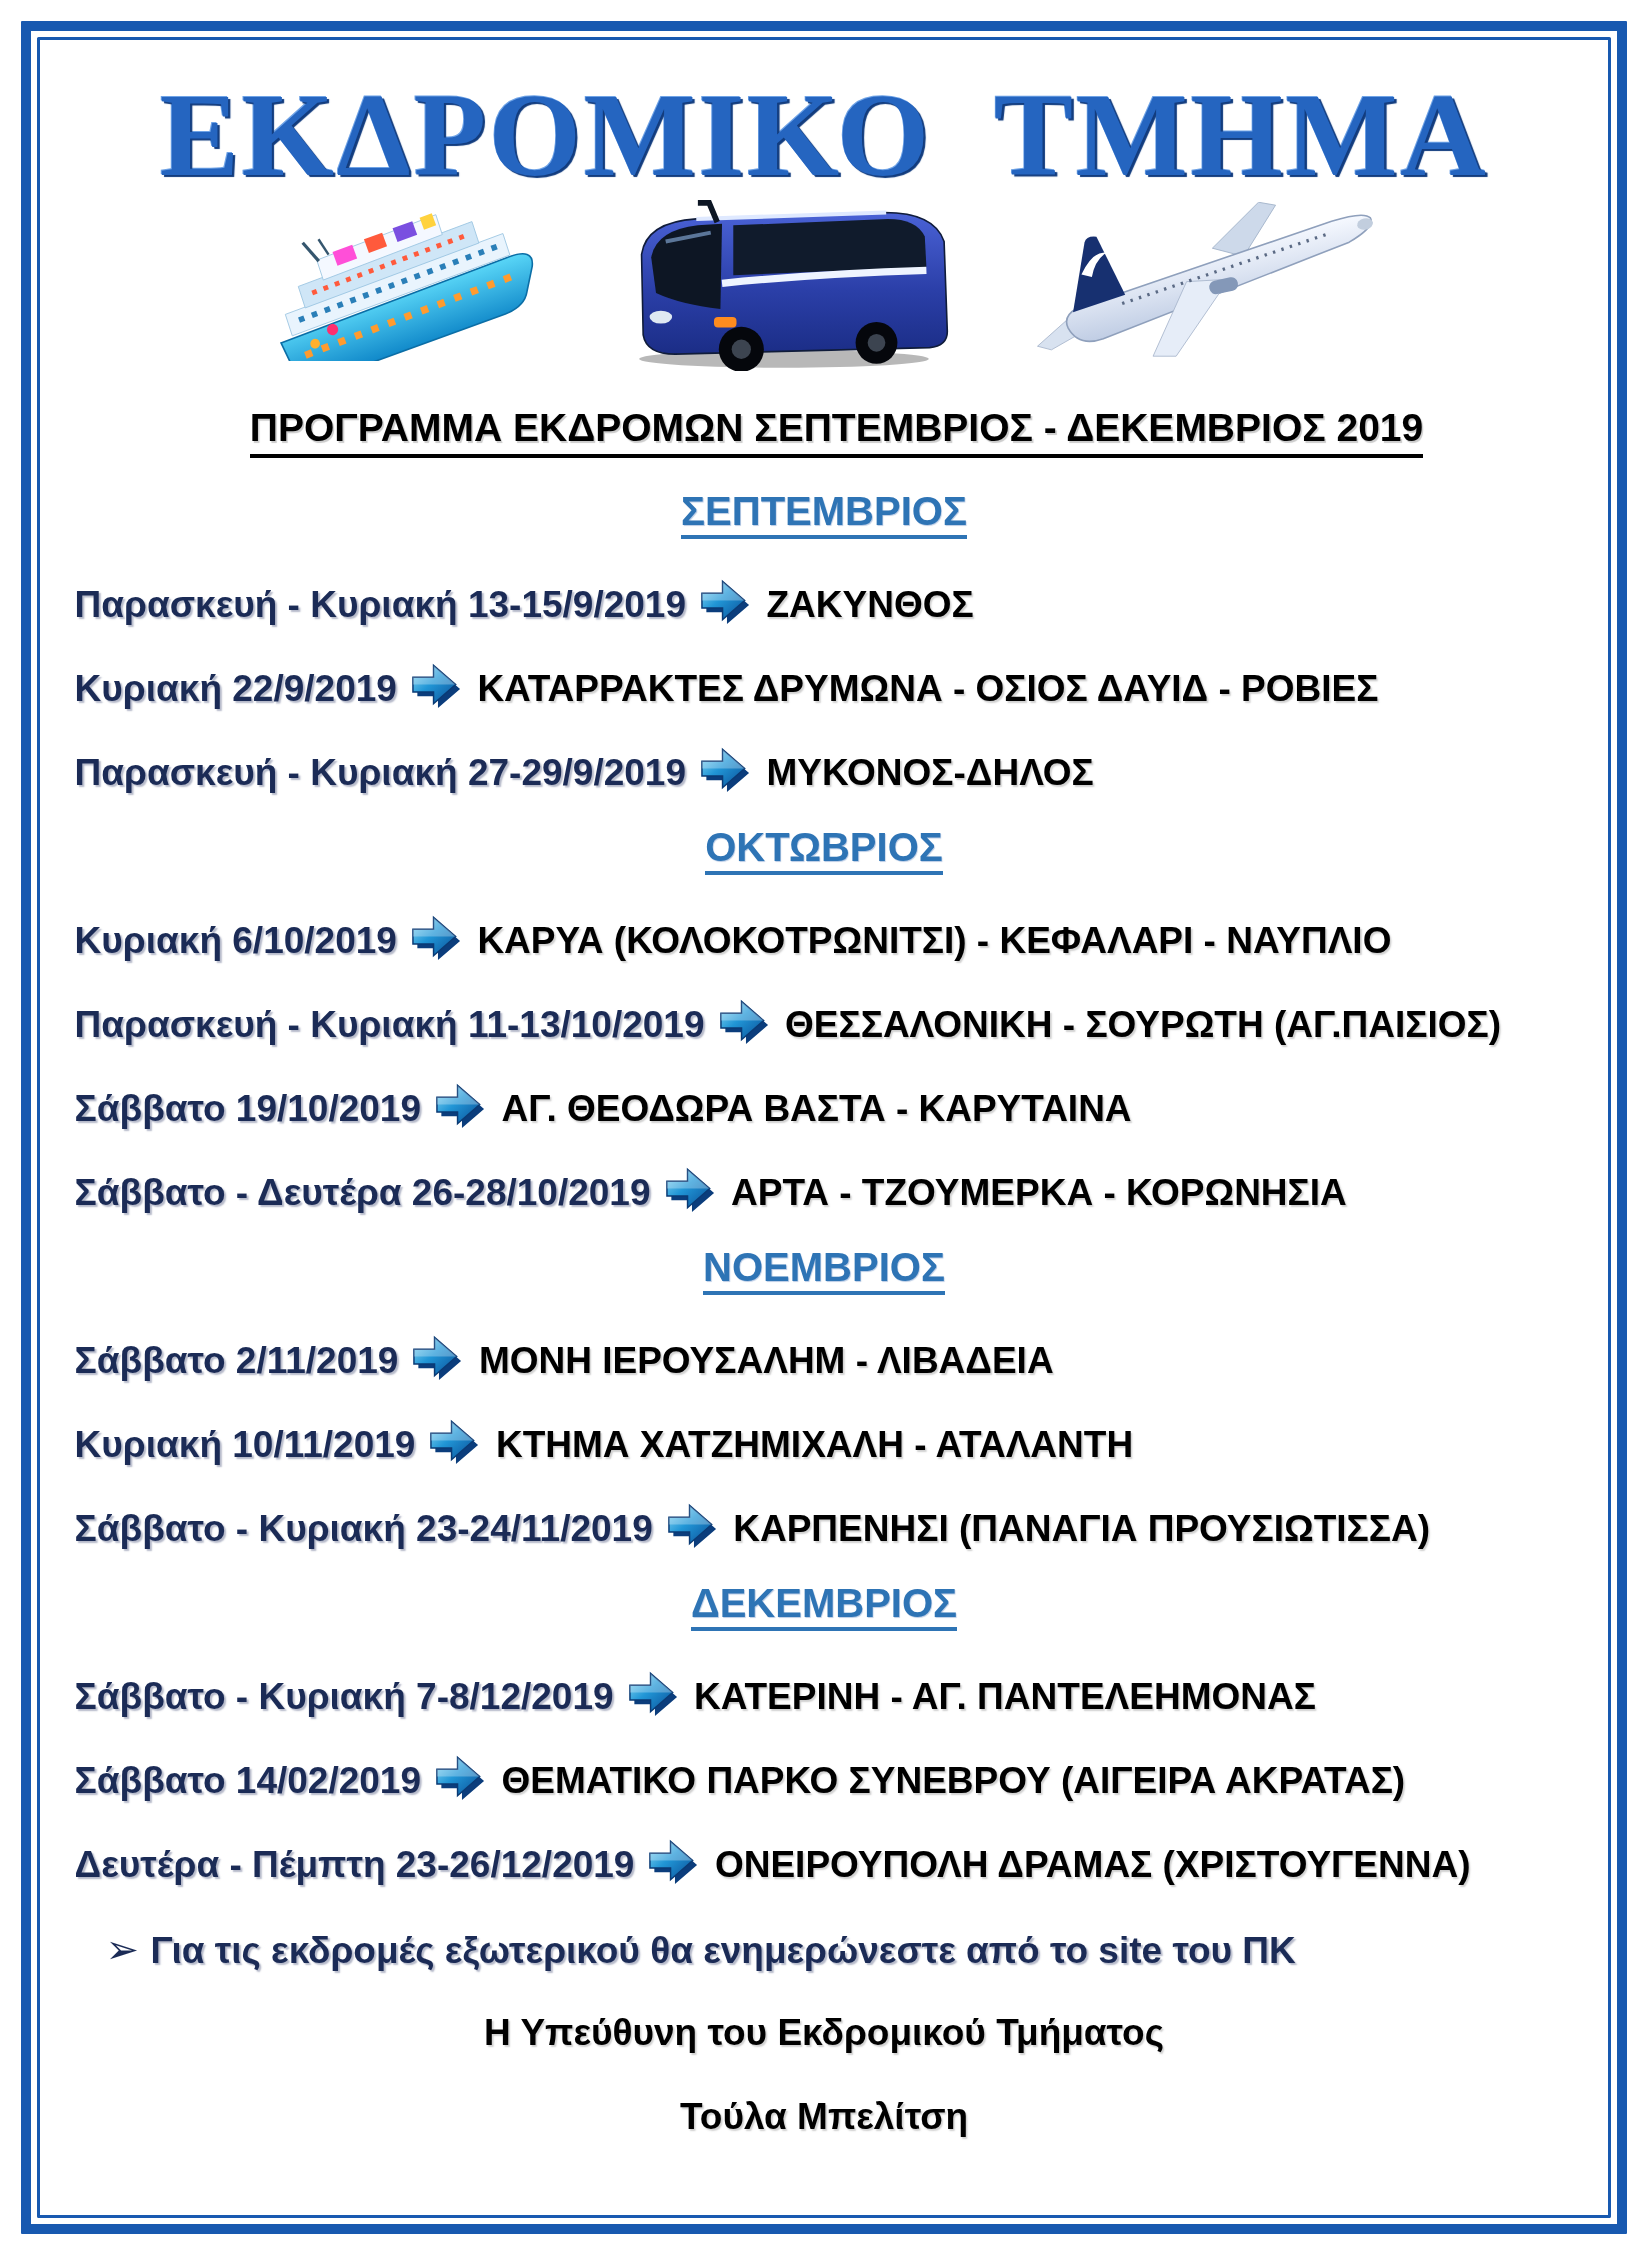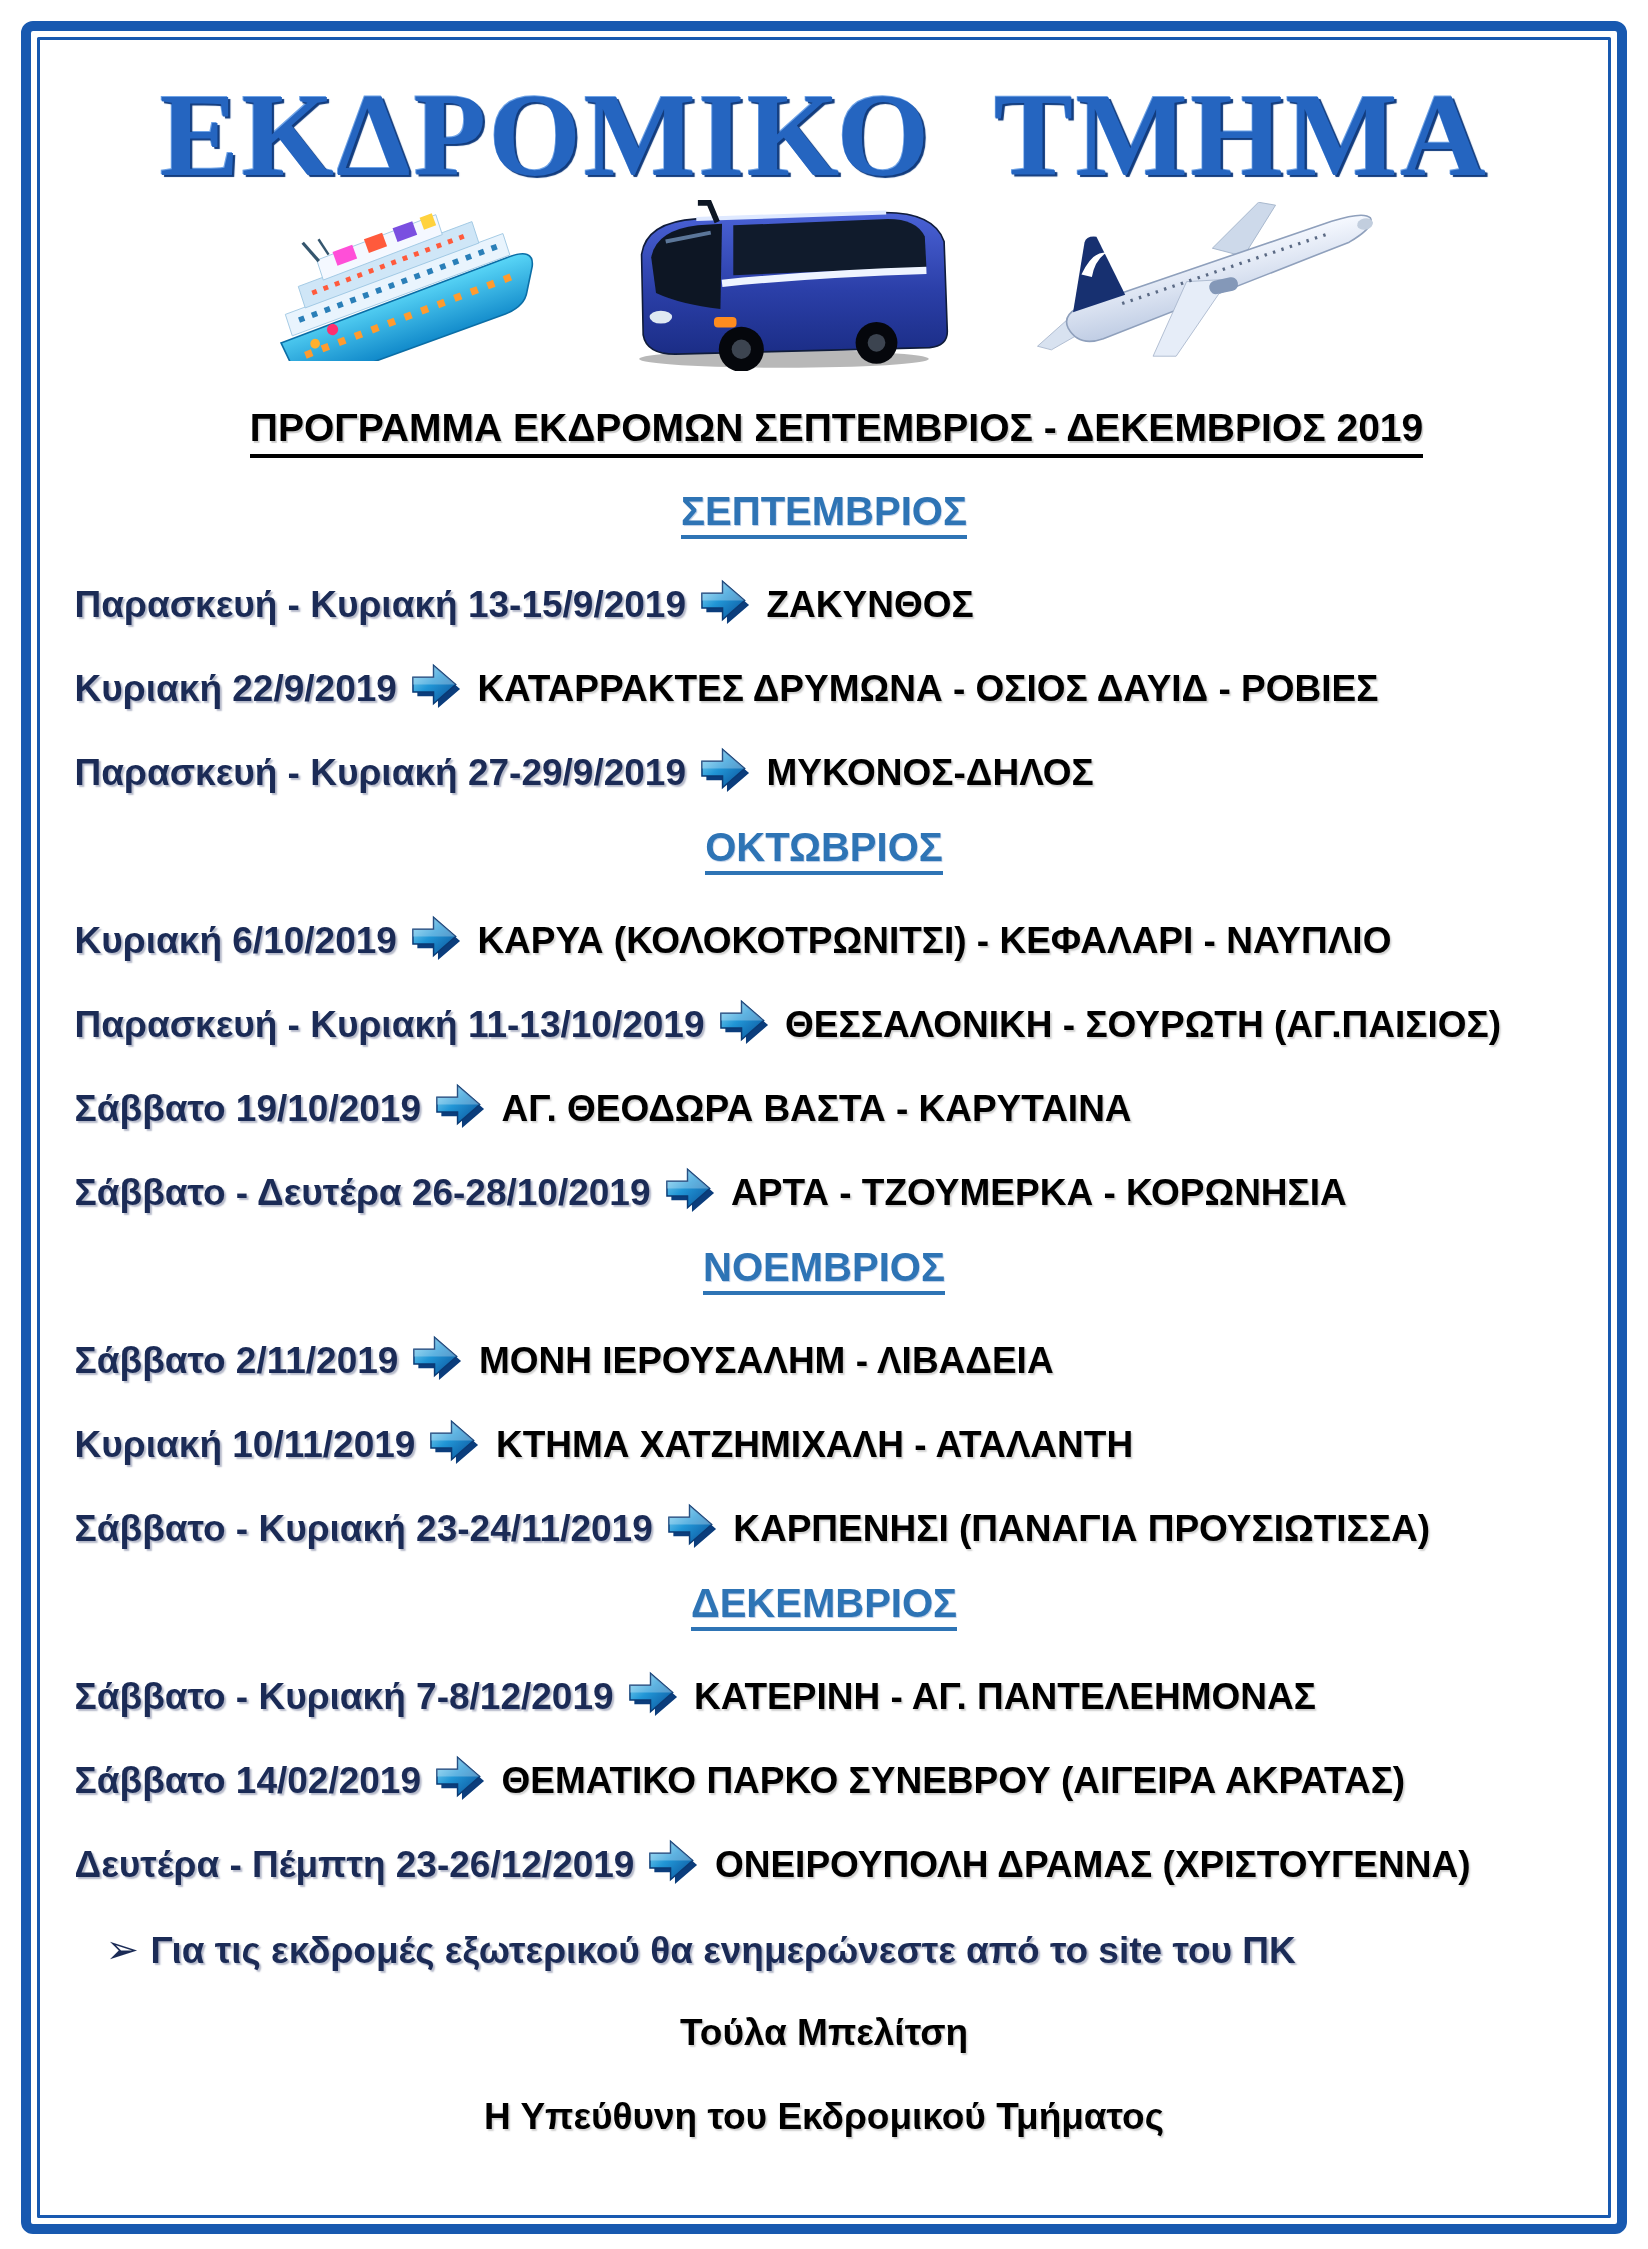--- a/index.html
+++ b/index.html
@@ -4,21 +4,21 @@
 <style>
   html,body{margin:0;padding:0;}
   body{
     width:1648px;height:2250px;position:relative;background:#ffffff;
     font-family:"Liberation Sans","DejaVu Sans",sans-serif;
     overflow:hidden;
   }
   
   .frame-outer{
     position:absolute;left:21px;top:21px;right:21px;bottom:16px;
-    border:10.5px solid #1859B0;border-radius:12px;
+    border:10.5px solid #1859B0;border-radius:1px;
   }
   .frame-inner{
     position:absolute;left:5.6px;top:5.6px;right:5.6px;bottom:5.6px;
     border:3.2px solid #1859B0;border-radius:1.6px;
   }
   .content{position:absolute;inset:0;padding:13px 35px 0 35px;overflow:hidden;}
 
   
   .page-title{
     margin-top:17.7px;text-align:center;white-space:pre;
@@ -245,22 +245,22 @@
       <div class="row trip">
         <span class="date">Δευτέρα - Πέμπτη 23-26/12/2019</span><svg class="arrow" viewBox="0 0 66 66" width="53" height="53">
             <use href="#arrow3d"></use>
           </svg><span class="dest">ΟΝΕΙΡΟΥΠΟΛΗ ΔΡΑΜΑΣ (ΧΡΙΣΤΟΥΓΕΝΝΑ)</span>
       </div>
 
       <div class="row note-row">
         <span class="bullet">➢</span><span class="note-text">Για τις εκδρομές εξωτερικού θα ενημερώνεστε από το site του ΠΚ</span>
       </div>
       <div class="row center sign-row">
+        <span>Η Υπεύθυνη του Εκδρομικού Τμήματος</span>
+      </div>
+      <div class="row center sign-row">
         <span>Τούλα Μπελίτση</span>
-      </div>
-      <div class="row center sign-row">
-        <span>Η Υπεύθυνη του Εκδρομικού Τμήματος</span>
       </div>
 
     </div>
   </div>
 </div>
 
 
 </body></html>

